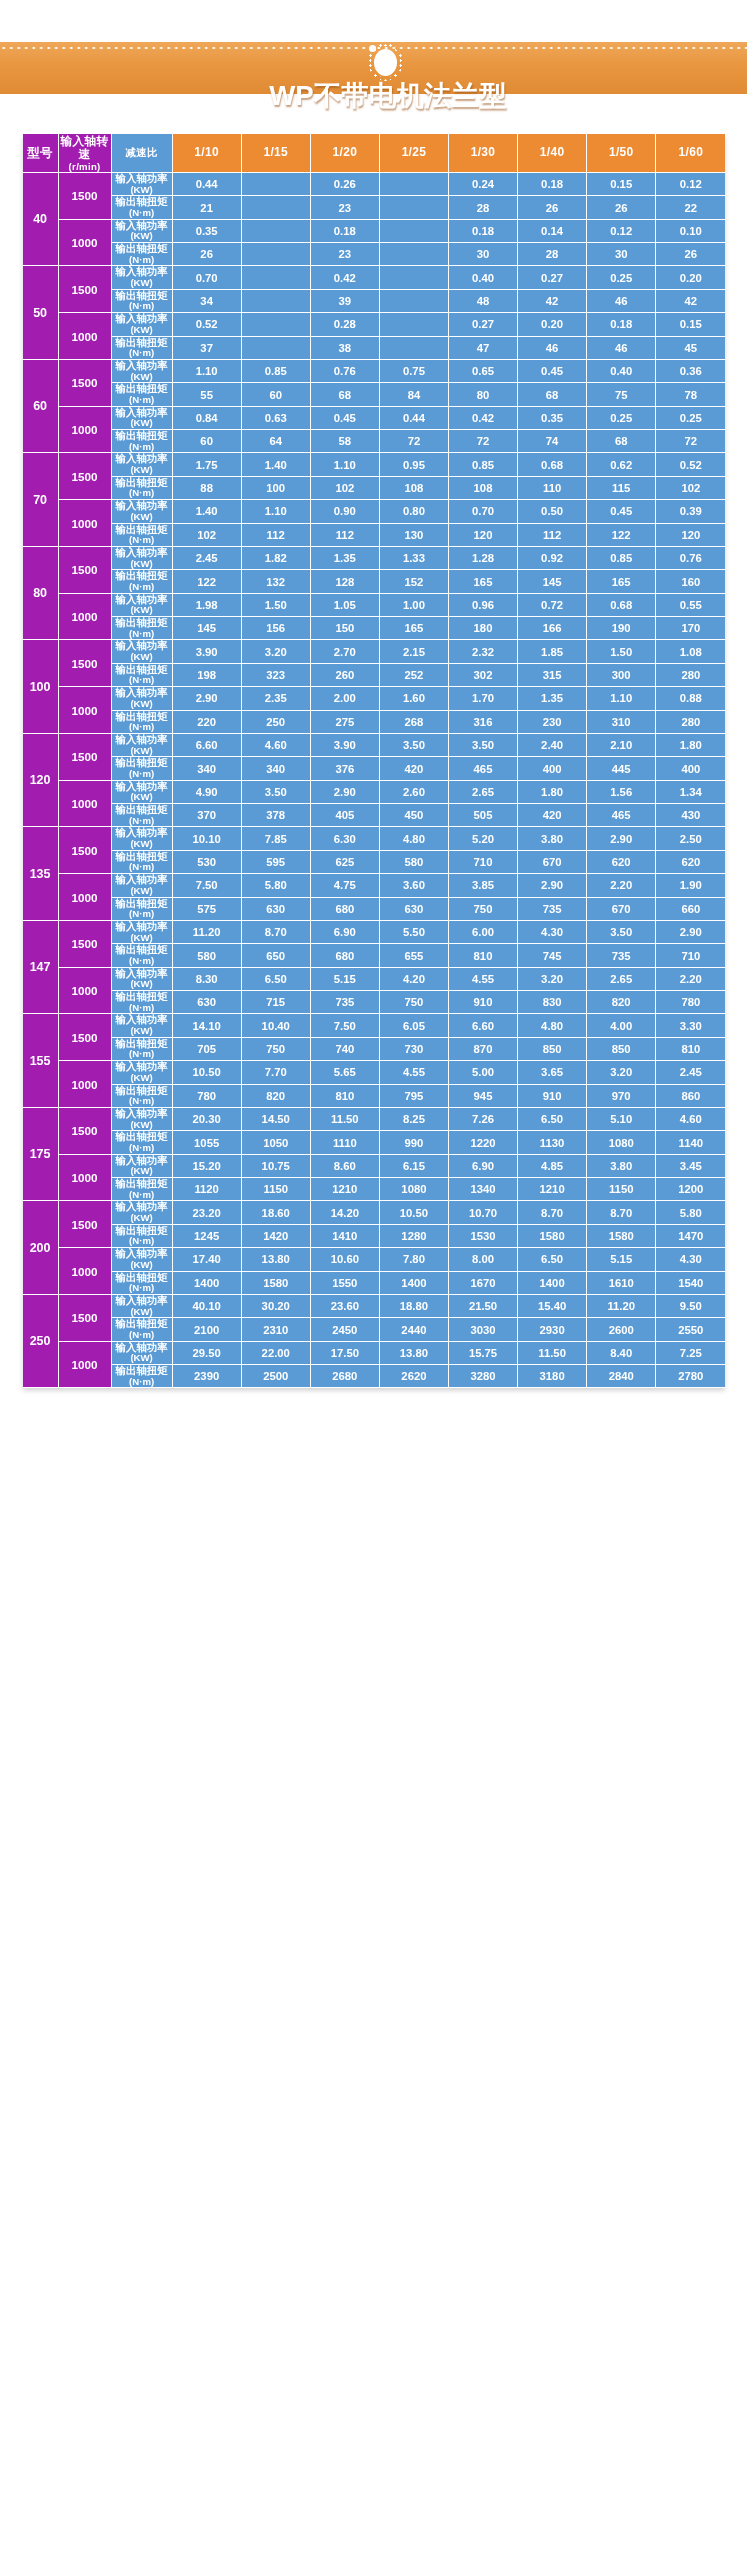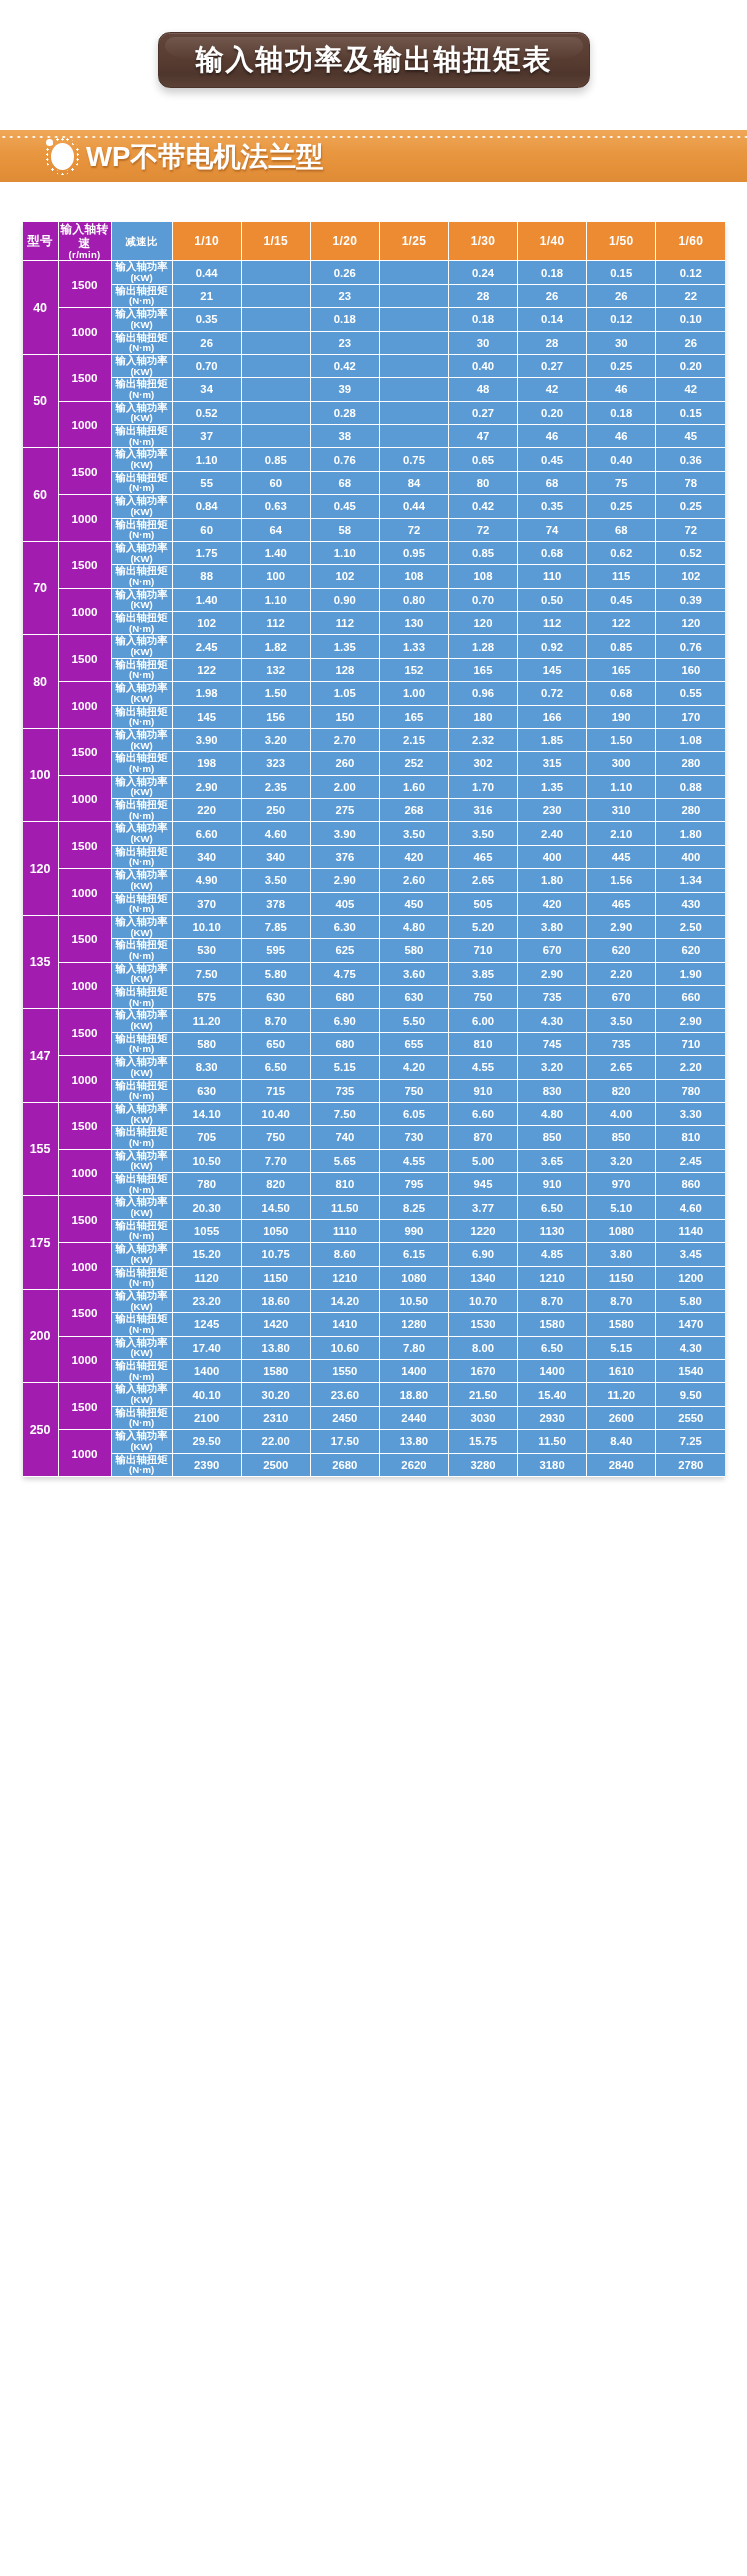--- a/index.html
+++ b/index.html
@@ -53,22 +53,23 @@
   }
 
   
   .section-bar{
     position:relative;
     margin-top:42px;
     height:52px;
     background:linear-gradient(180deg,#efa758 0%,#e8963f 45%,#e08b35 100%);
     display:flex;
     align-items:center;
-    padding-left:44px;
+    padding-left:28px;
     box-sizing:border-box;
+    flex-direction:column;
   }
   .dotted-top{
     position:absolute;
     left:0;right:0;top:4.2px;
     height:4.2px;
     background-image:radial-gradient(circle, #ffffff 1.3px, rgba(255,255,255,0) 1.6px);
     background-size:7.5px 4.2px;
     background-repeat:repeat-x;
     opacity:0.95;
   }
@@ -179,25 +180,20 @@
     font-weight:normal;
     height:21px;
   }
   tbody tr{height:21px;}
 </style>
 </head>
 <body>
 
 <div class="page">
 
-  <div class="title-wrap">
-    <div class="title-banner">
-      <div class="title-text">输入轴功率及输出轴扭矩表</div>
-    </div>
-  </div>
 
   <div class="section-bar">
     <div class="dotted-top"></div>
     <div class="circle-icon">
       <div class="ring"></div>
       <div class="dot"></div>
       <div class="spark"></div>
     </div>
     <div class="section-title">WP不带电机法兰型</div>
   </div>
@@ -694,21 +690,21 @@
             <td class="c-val">860</td>
           </tr>
           <tr>
             <td class="c-model" rowspan="4">175</td>
             <td class="c-rpm" rowspan="2">1500</td>
             <td class="c-param"><span>输入轴功率</span><span class="unit">(KW)</span></td>
             <td class="c-val">20.30</td>
             <td class="c-val">14.50</td>
             <td class="c-val">11.50</td>
             <td class="c-val">8.25</td>
-            <td class="c-val">3.77</td>
+            <td class="c-val">7.26</td>
             <td class="c-val">6.50</td>
             <td class="c-val">5.10</td>
             <td class="c-val">4.60</td>
           </tr>
           <tr>
             <td class="c-param"><span>输出轴扭矩</span><span class="unit">(N·m)</span></td>
             <td class="c-val">1055</td>
             <td class="c-val">1050</td>
             <td class="c-val">1110</td>
             <td class="c-val">990</td>

